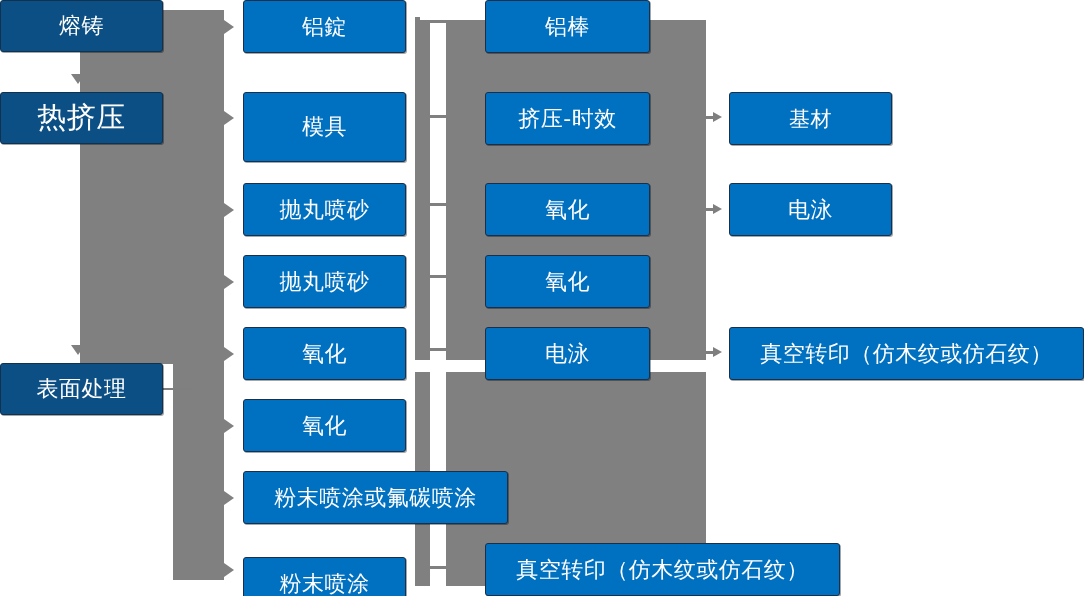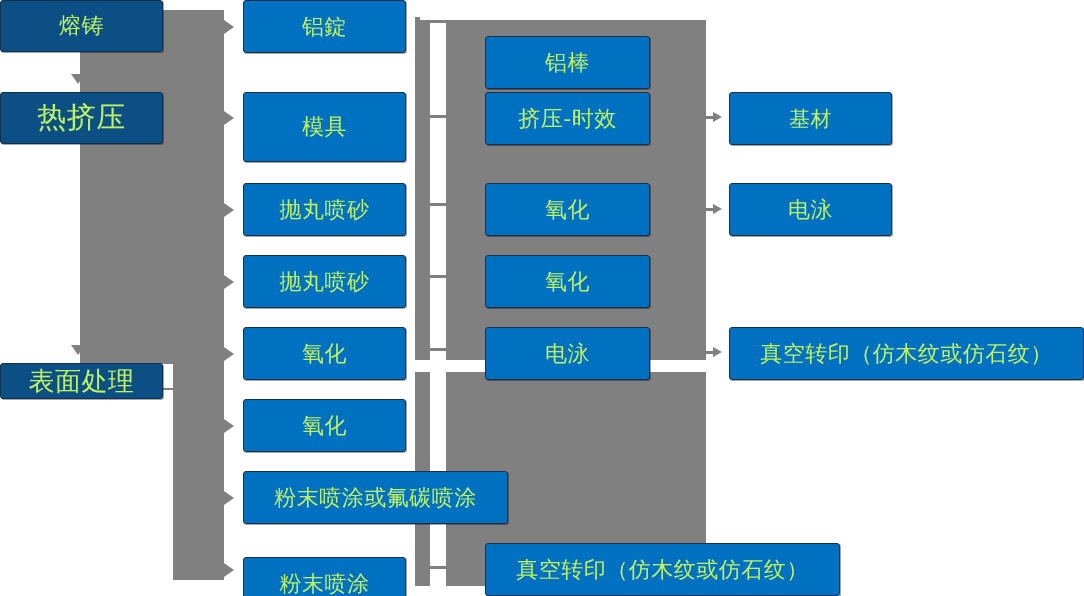--- a/index.html
+++ b/index.html
@@ -55,21 +55,21 @@
     height: 3px;
   }
 
   
   .box {
     position: absolute;
     box-sizing: border-box;
     display: flex;
     align-items: center;
     justify-content: center;
-    color: #bef264;
+    color: #ffffff;
     border: 1px solid #203864;
     border-radius: 3px;
     letter-spacing: 0.5px;
     white-space: nowrap;
     box-shadow: 1px 1px 0 rgba(0,0,0,0.35);
   }
   .box.dark  { background: #0B4F84; border-color: #10324f; }
   .box.light { background: #0070C0; border-color: #1b2f4a; }
   .box .t { pointer-events: none; }
 </style>
@@ -119,21 +119,21 @@
 
   <div class="arrow-stem" style="left:706px; top:351px; width:10px;"></div>
   <div class="arrow-right-sm" style="left:713px; top:347px;"></div>
 
   <div class="box dark" style="left:0px; top:0px; width:163px; height:52px; font-size:22px;">
     <span class="t">熔铸</span>
   </div>
   <div class="box dark" style="left:0px; top:92px; width:163px; height:52px; font-size:29px;">
     <span class="t">热挤压</span>
   </div>
-  <div class="box dark" style="left:0px; top:363px; width:163px; height:36px; font-size:26px;">
+  <div class="box dark" style="left:0px; top:363px; width:163px; height:52px; font-size:22px;">
     <span class="t">表面处理</span>
   </div>
 
   <div class="box light" style="left:243px; top:0px; width:163px; height:53px; font-size:22px;">
     <span class="t">铝錠</span>
   </div>
   <div class="box light" style="left:243px; top:92px; width:163px; height:70px; font-size:22px;">
     <span class="t">模具</span>
   </div>
   <div class="box light" style="left:243px; top:183px; width:163px; height:53px; font-size:22px;">
@@ -148,21 +148,21 @@
   <div class="box light" style="left:243px; top:399px; width:163px; height:53px; font-size:22px;">
     <span class="t">氧化</span>
   </div>
   <div class="box light" style="left:243px; top:471px; width:265px; height:53px; font-size:22px;">
     <span class="t">粉末喷涂或氟碳喷涂</span>
   </div>
   <div class="box light" style="left:243px; top:543px; width:163px; height:53px; font-size:22px;margin-top:14px;">
     <span class="t">粉末喷涂</span>
   </div>
 
-  <div class="box light" style="left:485px; top:0px; width:165px; height:53px; font-size:22px;margin-top:36px;">
+  <div class="box light" style="left:485px; top:0px; width:165px; height:53px; font-size:22px;">
     <span class="t">铝棒</span>
   </div>
   <div class="box light" style="left:485px; top:92px; width:165px; height:53px; font-size:22px;">
     <span class="t">挤压-时效</span>
   </div>
   <div class="box light" style="left:485px; top:183px; width:165px; height:53px; font-size:22px;">
     <span class="t">氧化</span>
   </div>
   <div class="box light" style="left:485px; top:255px; width:165px; height:53px; font-size:22px;">
     <span class="t">氧化</span>

